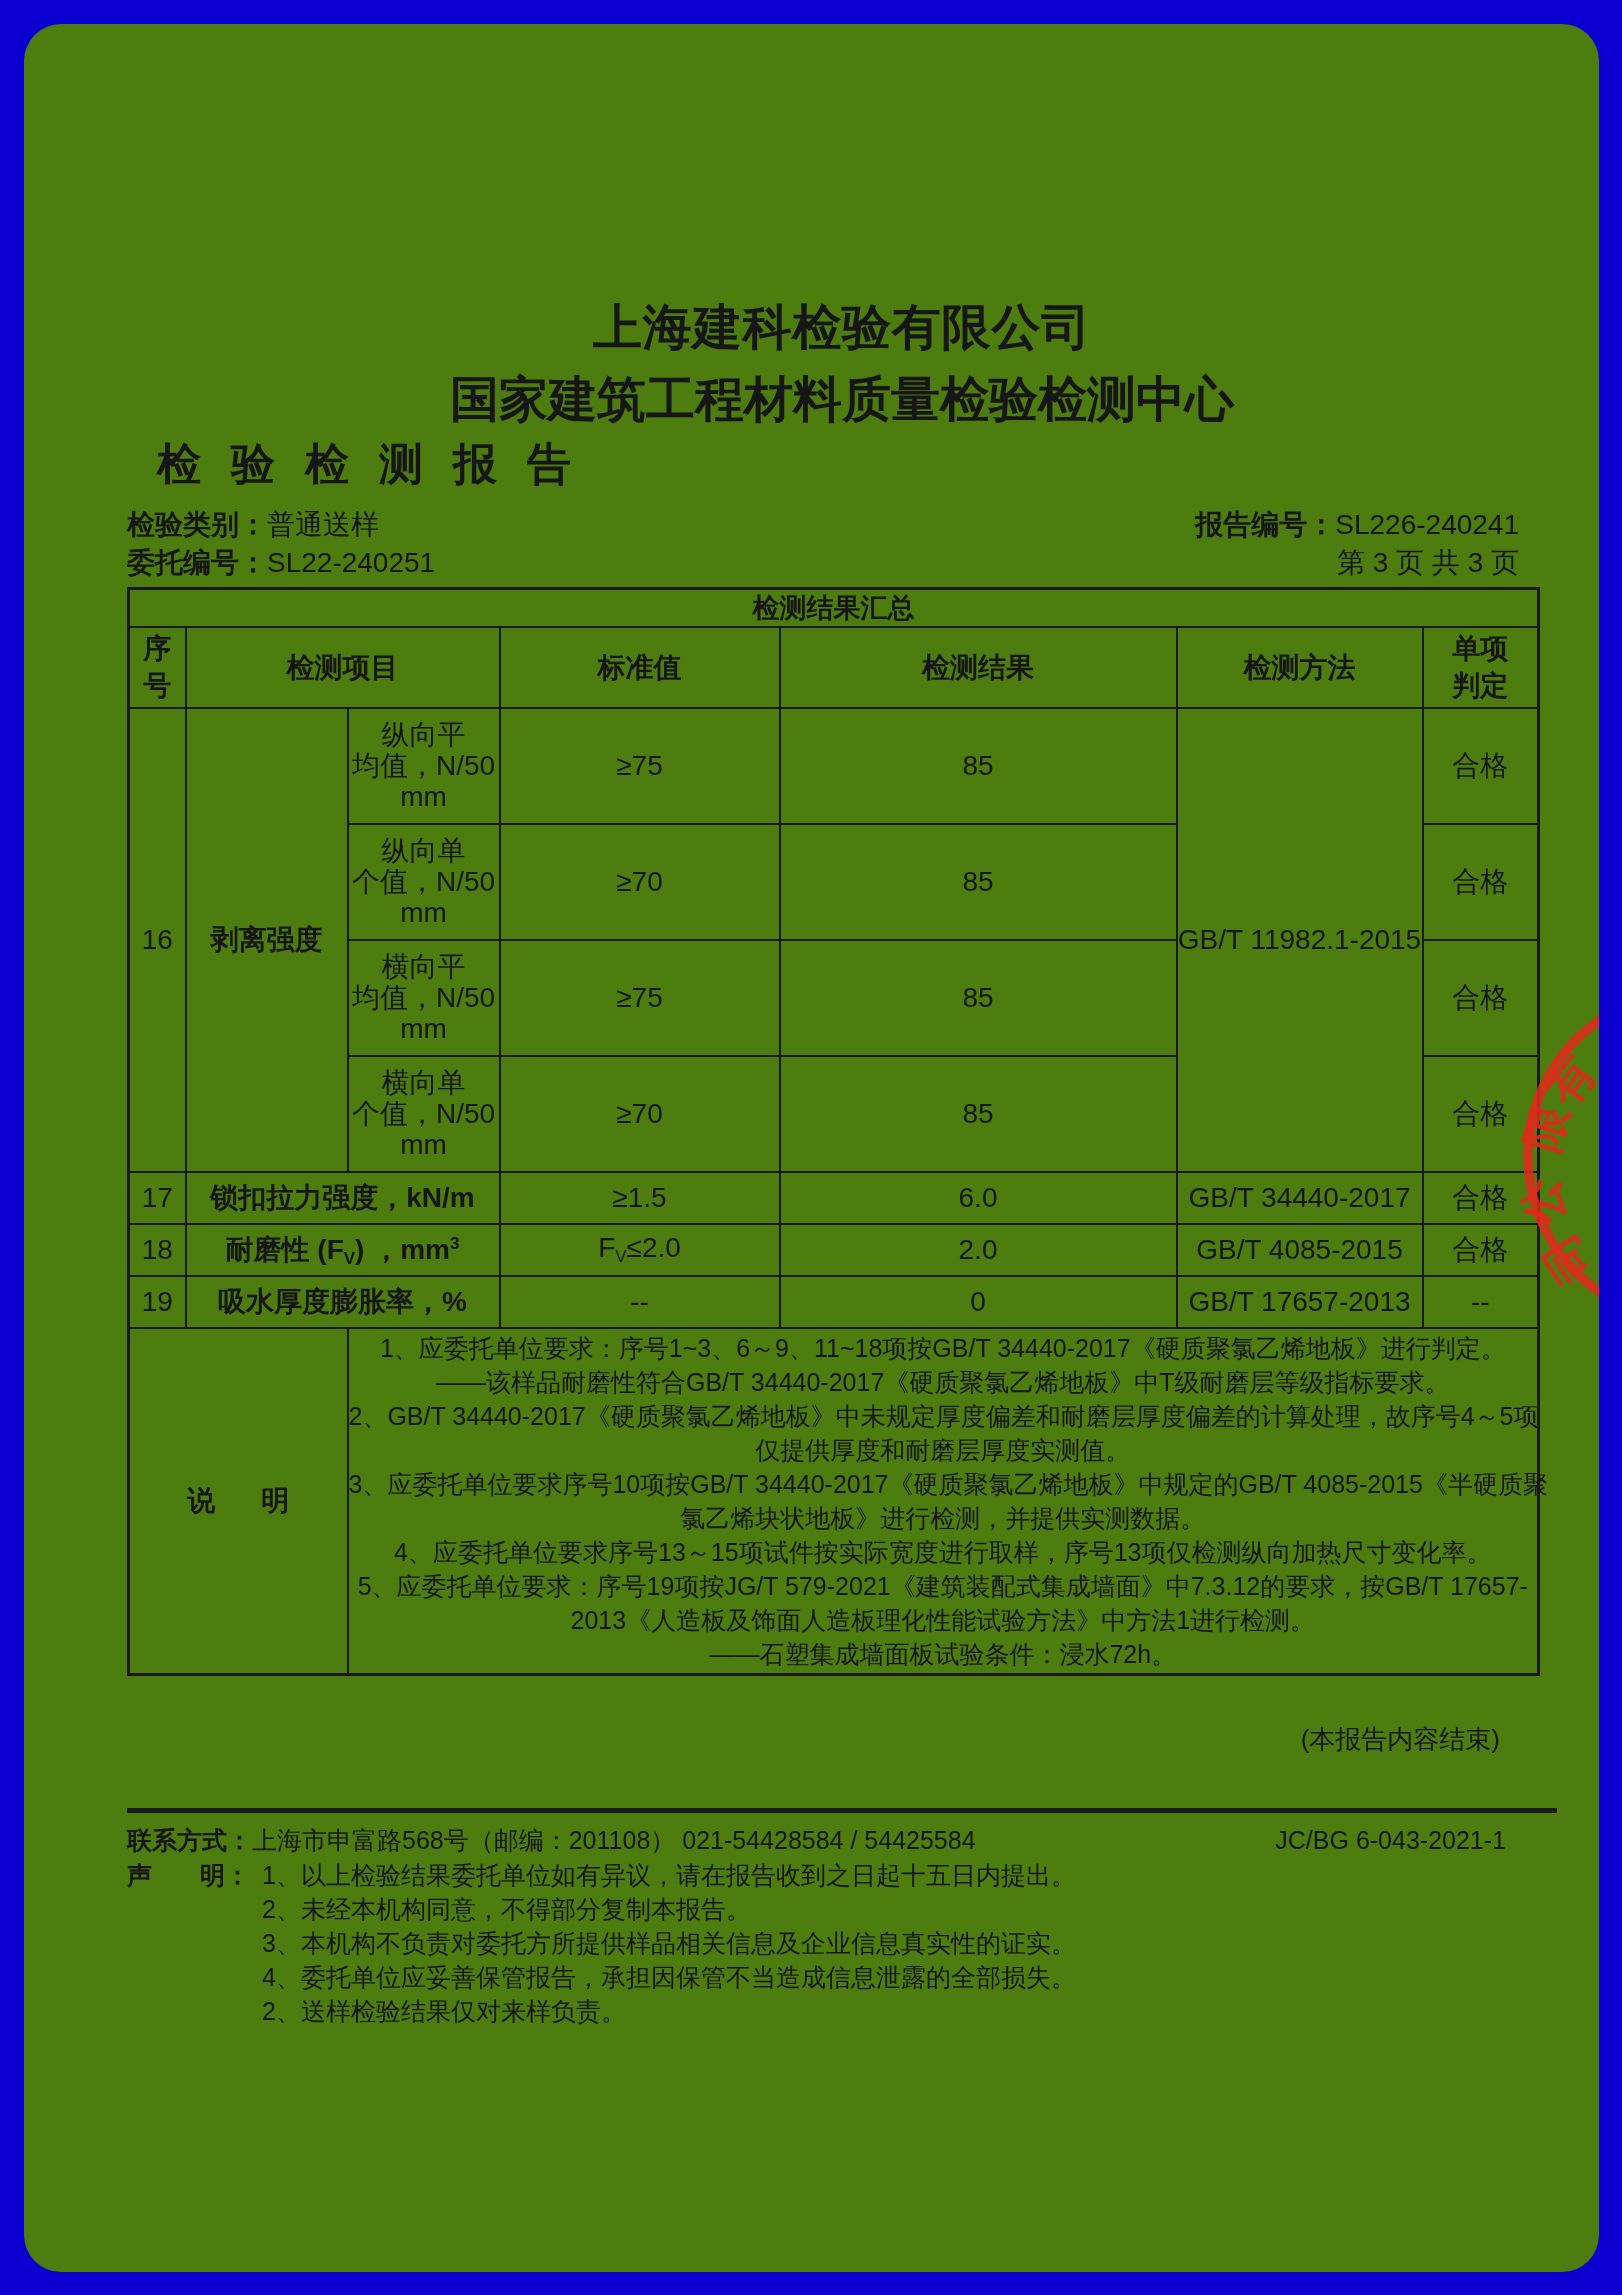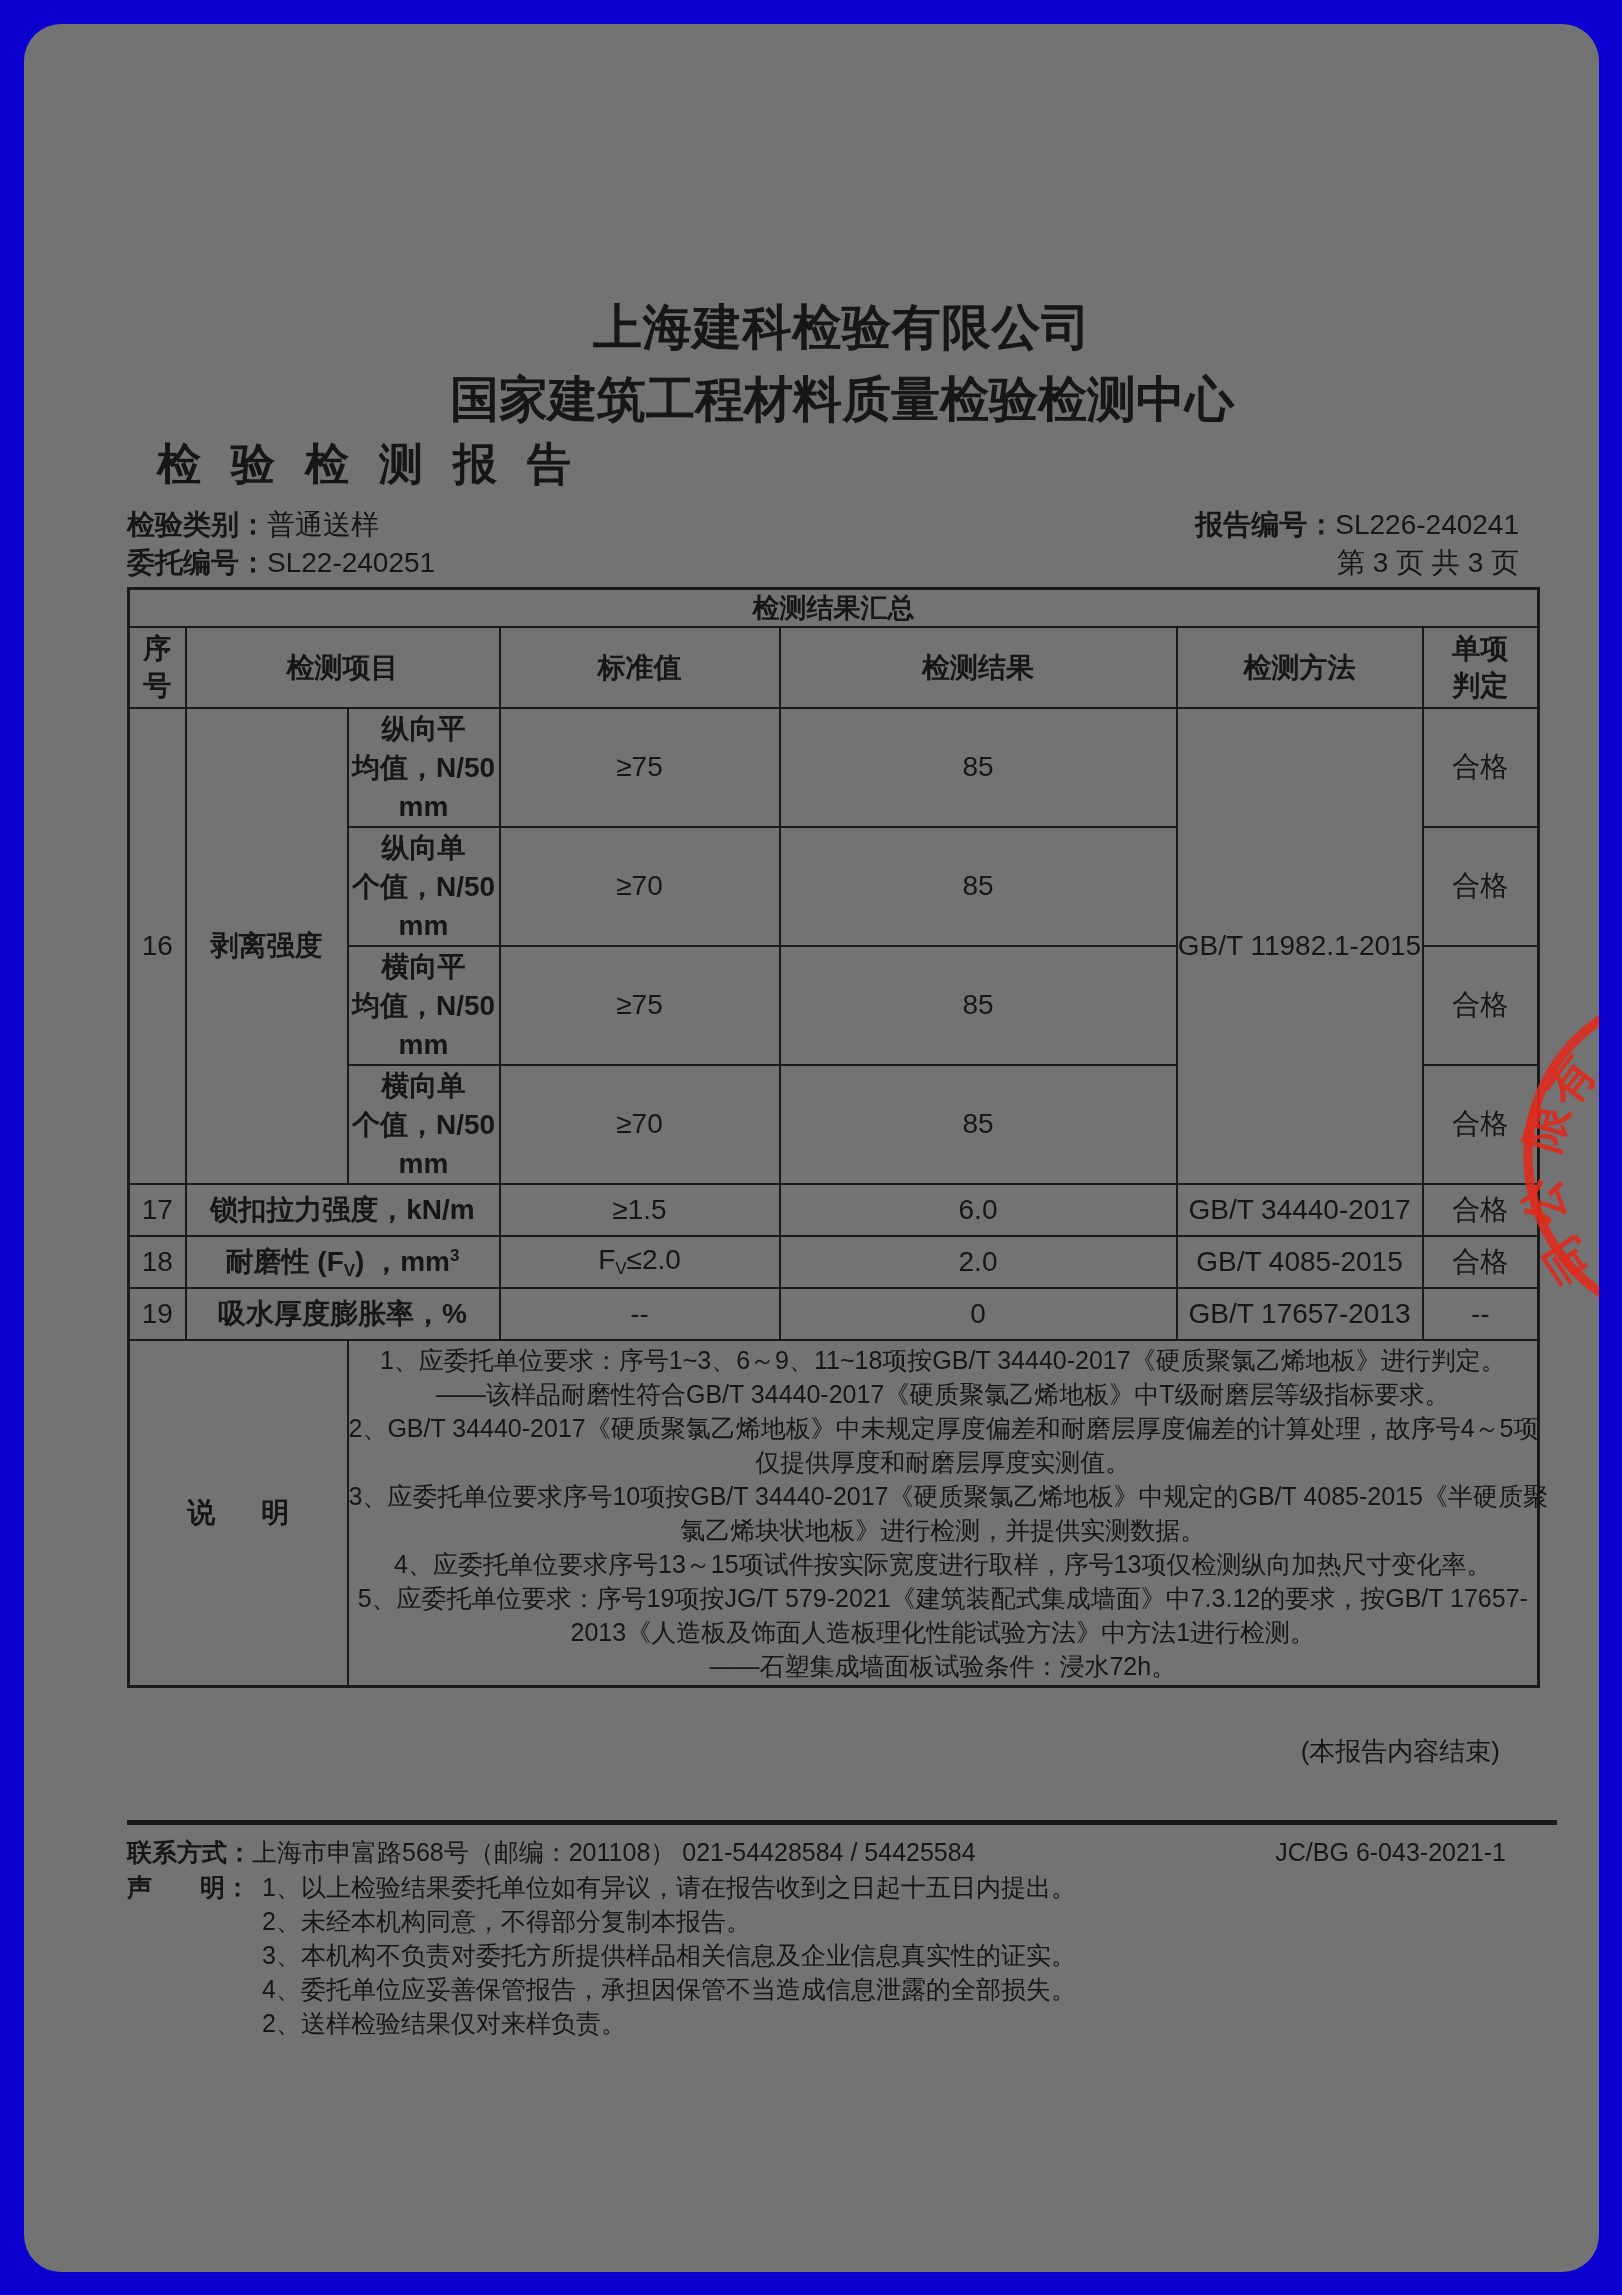--- a/index.html
+++ b/index.html
@@ -4,21 +4,21 @@
 <style>
   html,body { margin:0; padding:0; }
   body {
     width:1622px; height:2295px; position:relative;
     background:#0b00d0;
     font-family:"Liberation Sans","DejaVu Sans",sans-serif;
     color:#161616;
   }
   .page {
     position:absolute; left:24px; top:24px; width:1575px; height:2248px;
-    background:#737373; border-radius:37px; overflow:hidden;
+    background:#4d7c0f; border-radius:37px; overflow:hidden;
   }
   .content { position:absolute; left:103px; top:0; width:1430px; }
 
   
   .t1 { padding-top:277px; font-size:49px; line-height:52px; font-weight:900; text-align:center; letter-spacing:0.8px; }
   .t2 { margin-top:20px; font-size:49px; line-height:52px; font-weight:900; text-align:center; }
   .t3 { margin-top:15px; font-size:44px; line-height:47px; font-weight:900; text-align:left; letter-spacing:30px; padding-left:30px; }
 
   
   .meta { margin-top:18.6px; display:flex; justify-content:space-between; font-size:28px; line-height:38px;align-items:flex-end; }
@@ -27,21 +27,21 @@
 
   
   table.results { border-collapse:collapse; table-layout:fixed; width:1411px; margin-top:5px; }
   table.results td { border:2.5px solid #1a1a1a; text-align:center; vertical-align:middle; font-size:28px; padding:0; }
   table.results { border:3.4px solid #1a1a1a; }
   tr.cap td { height:33px; font-weight:bold; font-size:27px;font-family:Liberation Mono, monospace; }
   tr.head td { height:79px; font-weight:bold; line-height:37px; }
   tr.sub td { height:114px; }
   tr.short td { height:50px; }
   tr.noterow td { height:344px; }
-  td.sub-label { text-align:left; padding:5px 5px 5px 20px; font-weight:bold; font-size:27px; line-height:39px; white-space:pre-line;margin-top:35px; }
+  td.sub-label { text-align:left; padding:5px 5px 5px 20px; font-weight:normal; font-size:27px; line-height:31px; white-space:pre-line;margin-top:35px; }
   td.item-left { text-align:left; padding-left:10px; font-weight:bold; }
   td.method { font-size:25px; }
   td.notes-label { font-weight:bold; font-size:29px; }
   .notes-label-inner { display:flex; justify-content:center; gap:46px; }
   td.notes-cell { text-align:left; padding:5px 12px 5px 17px; }
   .note-line { font-size:25px; line-height:34px; font-weight:normal; white-space:nowrap; }
   sub.v { font-size:17px; vertical-align:-5px; }
   sup.s { font-size:17px; vertical-align:10px; }
 
   

